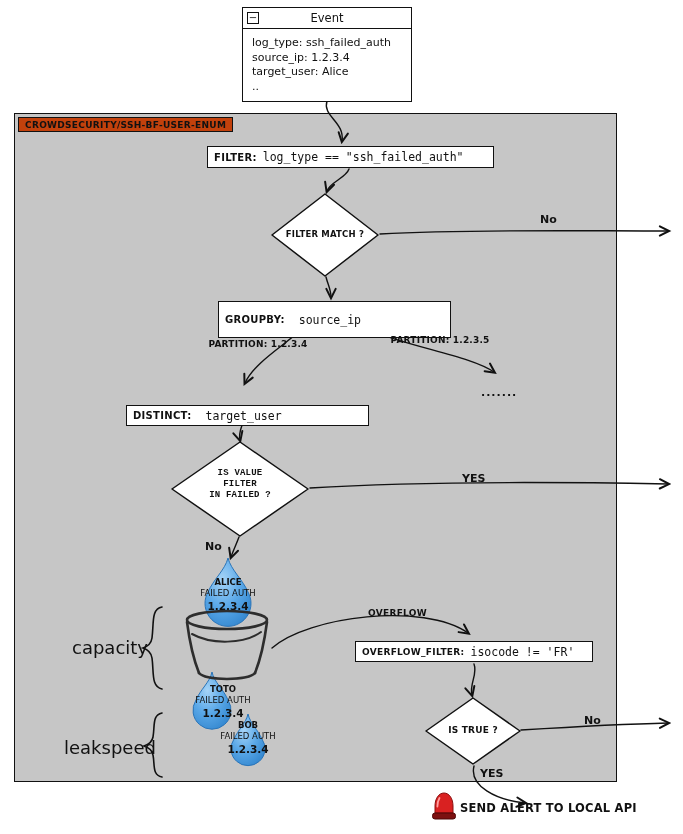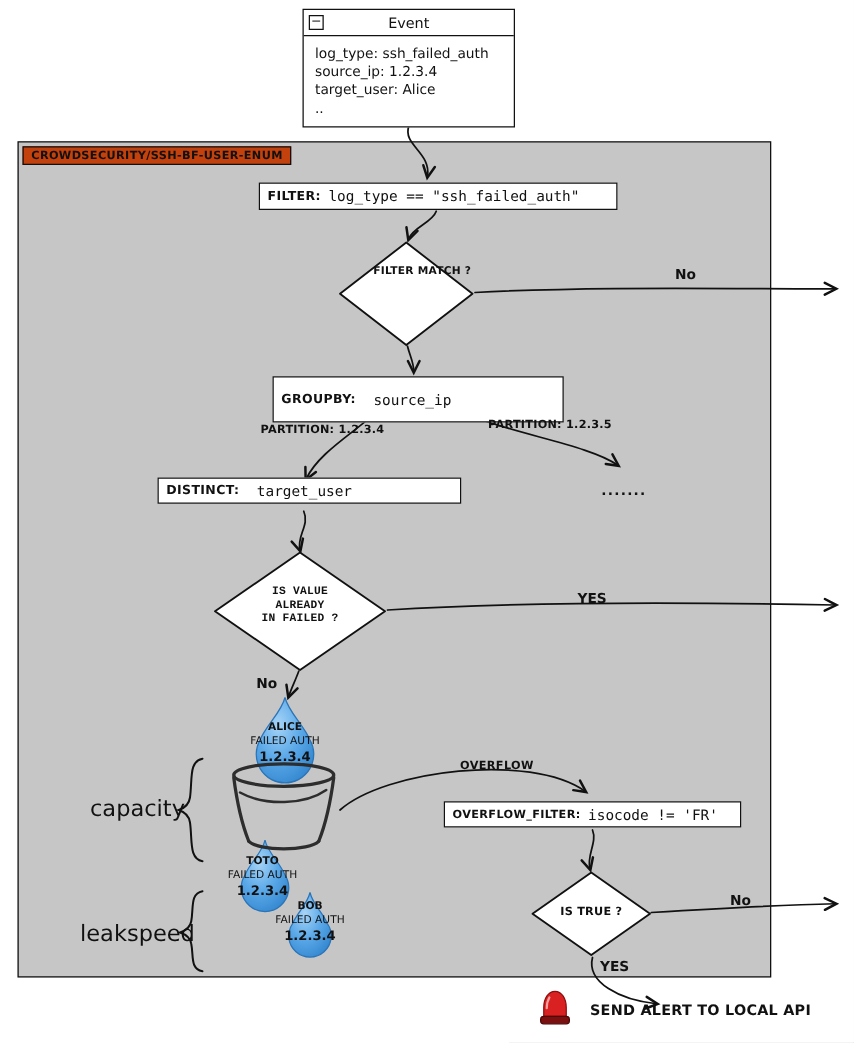--- a/index.html
+++ b/index.html
@@ -28,44 +28,44 @@
 
   .node { position:absolute; background:#fff; border:1.4px solid #111; z-index:2;
           display:flex; align-items:center; padding:0 6px; white-space:nowrap; }
   .lbl  { font-weight:bold; font-size:10px; letter-spacing:.3px; }
   .lbl.small { font-size:9px; }
   .mono { font-family:"DejaVu Sans Mono", monospace; font-size:11.5px; margin-left:6px; }
   .mono.gap { margin-left:14px; }
 
   .filter-node   { left:207px; top:146px; width:287px; height:22px; }
   .groupby-node  { left:218px; top:301px; width:233px; height:37px; }
-  .distinct-node { left:126px; top:382px; width:243px; height:21px; }
+  .distinct-node { left:126px; top:405px; width:243px; height:21px; }
   .overflow-node { left:355px; top:641px; width:238px; height:21px; }
 
   .diamond-text { position:absolute; z-index:2; text-align:center; font-weight:bold;
                   font-size:8.5px; letter-spacing:.2px; line-height:11px; }
-  .d1 { left:273px; top:212px; width:104px;text-align:right; }
+  .d1 { left:273px; top:229px; width:104px; }
   .d2 { left:178px; top:468px; width:124px; font-size:9px;font-family:Liberation Mono, monospace; }
   .d3 { left:430px; top:725px; width:86px;  font-size:9px; }
 
   .edge-label { position:absolute; z-index:2; font-weight:bold; font-size:11px; white-space:nowrap; }
   .edge-label.sm { font-size:9px; letter-spacing:.3px; }
   .partition  { position:absolute; z-index:2; font-weight:bold; font-size:9px;
                 width:112px; text-align:center; letter-spacing:.2px; }
   .ellipsis   { position:absolute; z-index:2; font-weight:bold; font-size:11px; letter-spacing:1px; }
 
   .drop-label { position:absolute; z-index:3; width:80px; text-align:center; }
   .drop-label .nm  { font-size:8.5px; font-weight:bold; line-height:11px; }
   .drop-label .ev  { font-size:8.5px; font-weight:normal; line-height:11px; }
   .drop-label .ip  { font-size:10.5px; font-weight:bold; line-height:14px; }
 
   .side-label { position:absolute; z-index:2; font-size:18px; }
 
   .alert-row { position:absolute; left:432px; top:790px; z-index:2;
-               display:flex; align-items:center; gap:16px; }
+               display:flex; align-items:center; gap:4px; }
   .alert-text { font-size:11.5px; font-weight:bold; letter-spacing:.2px; white-space:nowrap; }
 </style>
 </head>
 <body>
 
 <div class="stage">
 
   <div class="panel"></div>
 
   <svg class="lines" width="683" height="834">
@@ -154,32 +154,32 @@
   <div class="partition" style="left:384px; top:335px;">PARTITION: 1.2.3.5</div>
   <div class="ellipsis" style="left:481px; top:386px;">.......</div>
 
   <div class="node distinct-node">
     <span class="lbl">DISTINCT:</span>
     <span class="mono gap">target_user</span>
   </div>
 
   <div class="diamond-text d2">
     <div>IS VALUE</div>
-    <div>ALREADY</div>
+    <div>FILTER</div>
     <div>IN FAILED ?</div>
   </div>
   <div class="edge-label" style="left:462px; top:472px;">YES</div>
   <div class="edge-label" style="left:205px; top:540px;">No</div>
 
   <div class="drop-label" style="left:188px; top:577px;">
     <div class="nm">ALICE</div>
     <div class="ev">FAILED AUTH</div>
     <div class="ip">1.2.3.4</div>
   </div>
-  <div class="drop-label" style="left:170px; top:684px;">
+  <div class="drop-label" style="left:183px; top:684px;">
     <div class="nm">TOTO</div>
     <div class="ev">FAILED AUTH</div>
     <div class="ip">1.2.3.4</div>
   </div>
   <div class="drop-label" style="left:208px; top:720px;">
     <div class="nm">BOB</div>
     <div class="ev">FAILED AUTH</div>
     <div class="ip">1.2.3.4</div>
   </div>
 

